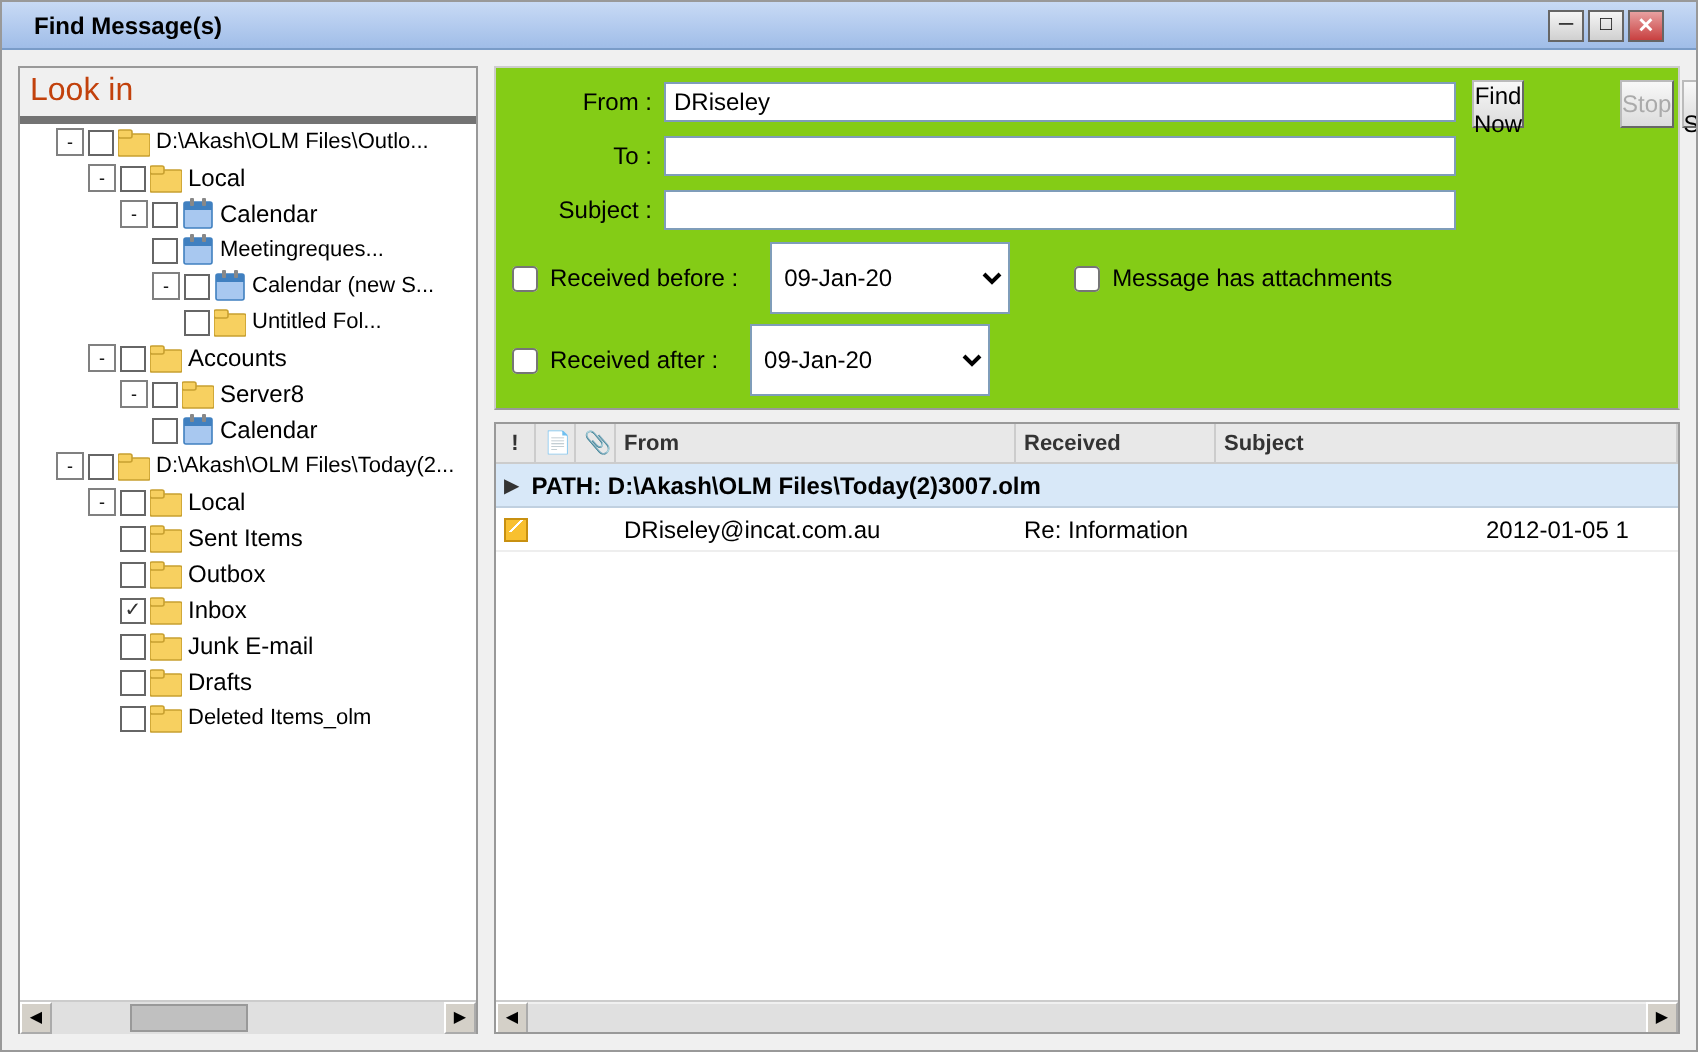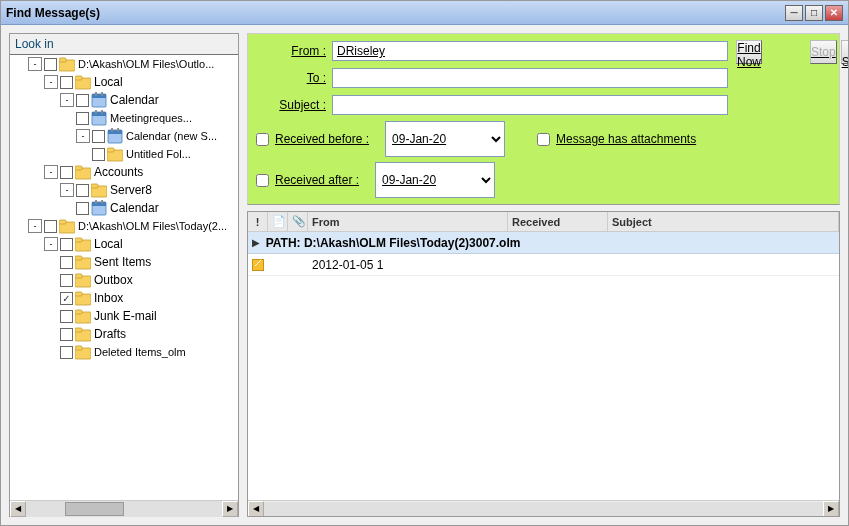--- a/index.html
+++ b/index.html
@@ -18,21 +18,21 @@
       border: 1px solid #999;
       display: flex;
       flex-direction: column;
     }
     .title-bar {
       background: linear-gradient(to bottom, #c8daf5, #a0bde8);
       height: 24px;
       display: flex;
       align-items: center;
       justify-content: space-between;
-      padding: 0 5px;
+      padding: 0 16px;
       border-bottom: 1px solid #7a9cc8;
     }
     .title-bar-text {
       font-size: 12px;
       font-weight: bold;
       color: #000;
     }
     .title-bar-controls {
       display: flex;
       gap: 2px;
@@ -63,24 +63,24 @@
     
     .left-panel {
       width: 230px;
       display: flex;
       flex-direction: column;
       border: 1px solid #999;
       background: white;
     }
     .look-in-label {
       padding: 3px 5px;
-      font-size: 12px;
-      color: #0c4a6e;
+      font-size: 16px;
+      color: #c2410c;
       background: #f0f0f0;
-      border-bottom: 1px solid #737373;
+      border-bottom: 4px solid #737373;
     }
     .tree-container {
       flex: 1;
       overflow-y: auto;
       overflow-x: auto;
       background: white;
     }
     .tree-item {
       display: flex;
       align-items: center;
@@ -328,24 +328,23 @@
       height: 16px;
       border-top: 1px solid #ccc;
       background: #f0f0f0;
       display: flex;
       align-items: center;
     }
     .form-and-buttons {
       display: flex;
       gap: 8px;
       padding: 6px 8px 6px 8px;
-      background: #bef264;
+      background: #84cc16;
       border: 1px solid #ccc;
       border-bottom: 1px solid #999;
-      text-decoration: underline;
     }
     .form-only {
       flex: 1;
       display: flex;
       flex-direction: column;
       gap: 5px;
     }
     .btns-col {
       display: flex;
       flex-direction: row;
@@ -674,20 +673,22 @@
             <span class="path-arrow">▶</span>
             <span class="path-text">PATH: D:\Akash\OLM Files\Today(2)3007.olm</span>
           </div>
 
           <div class="result-row">
             <div class="result-cell icon-col">
               <div class="email-icon"></div>
             </div>
             <div class="result-cell flag-col"></div>
             <div class="result-cell attach-col"></div>
+            <div class="result-cell from-col">DRiseley@incat.com.au</div>
+            <div class="result-cell subject-col">Re: Information</div>
             <div class="result-cell received-col">2012-01-05 1</div>
           </div>
         </div>
 
         <div class="results-hscroll">
           <div class="scroll-arrow">◀</div>
           <div class="scroll-track" style="flex:1;height:14px;background:#e0e0e0;"></div>
           <div class="scroll-arrow">▶</div>
         </div>
       </div>

